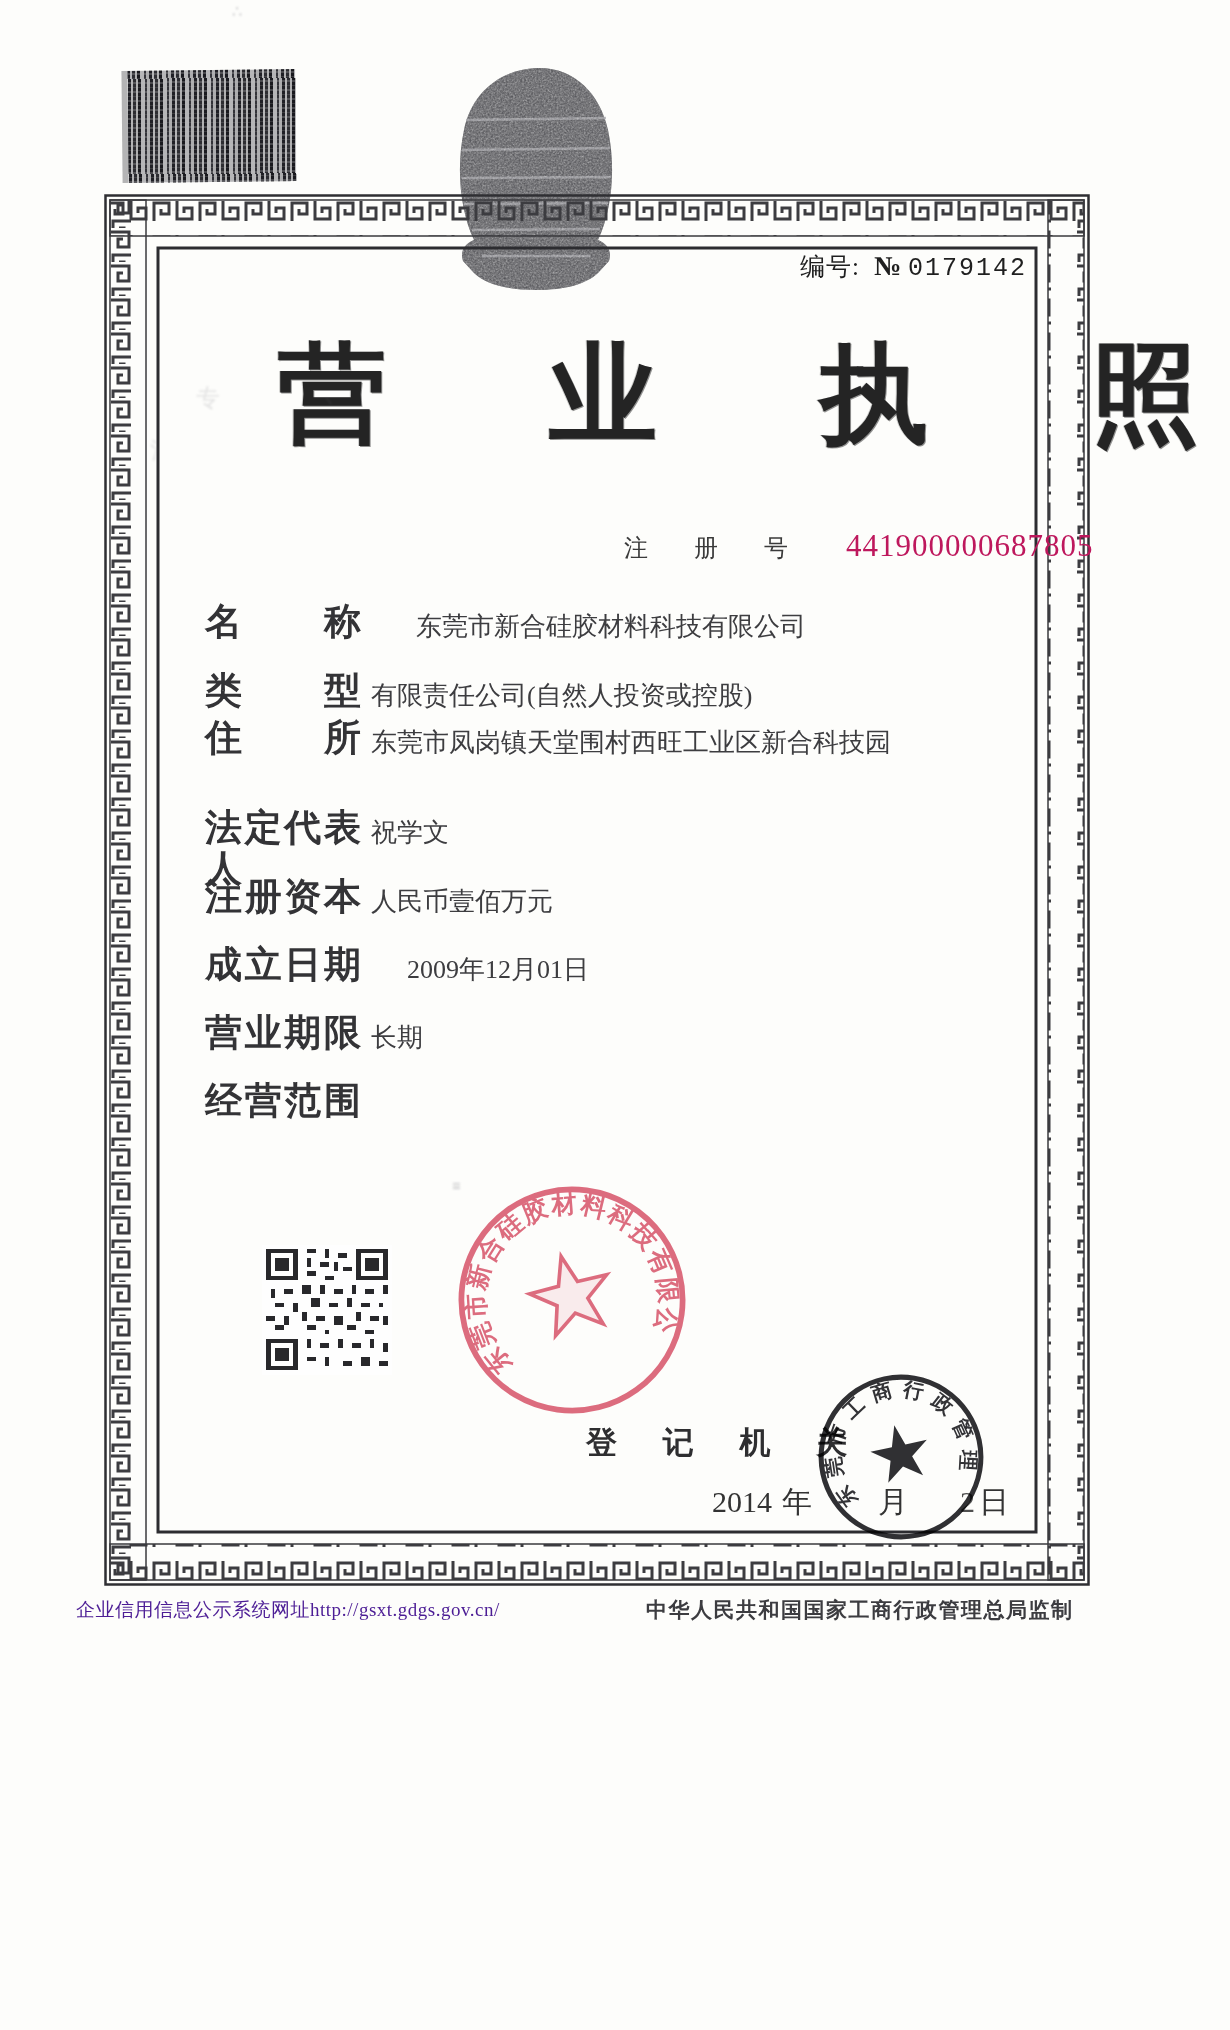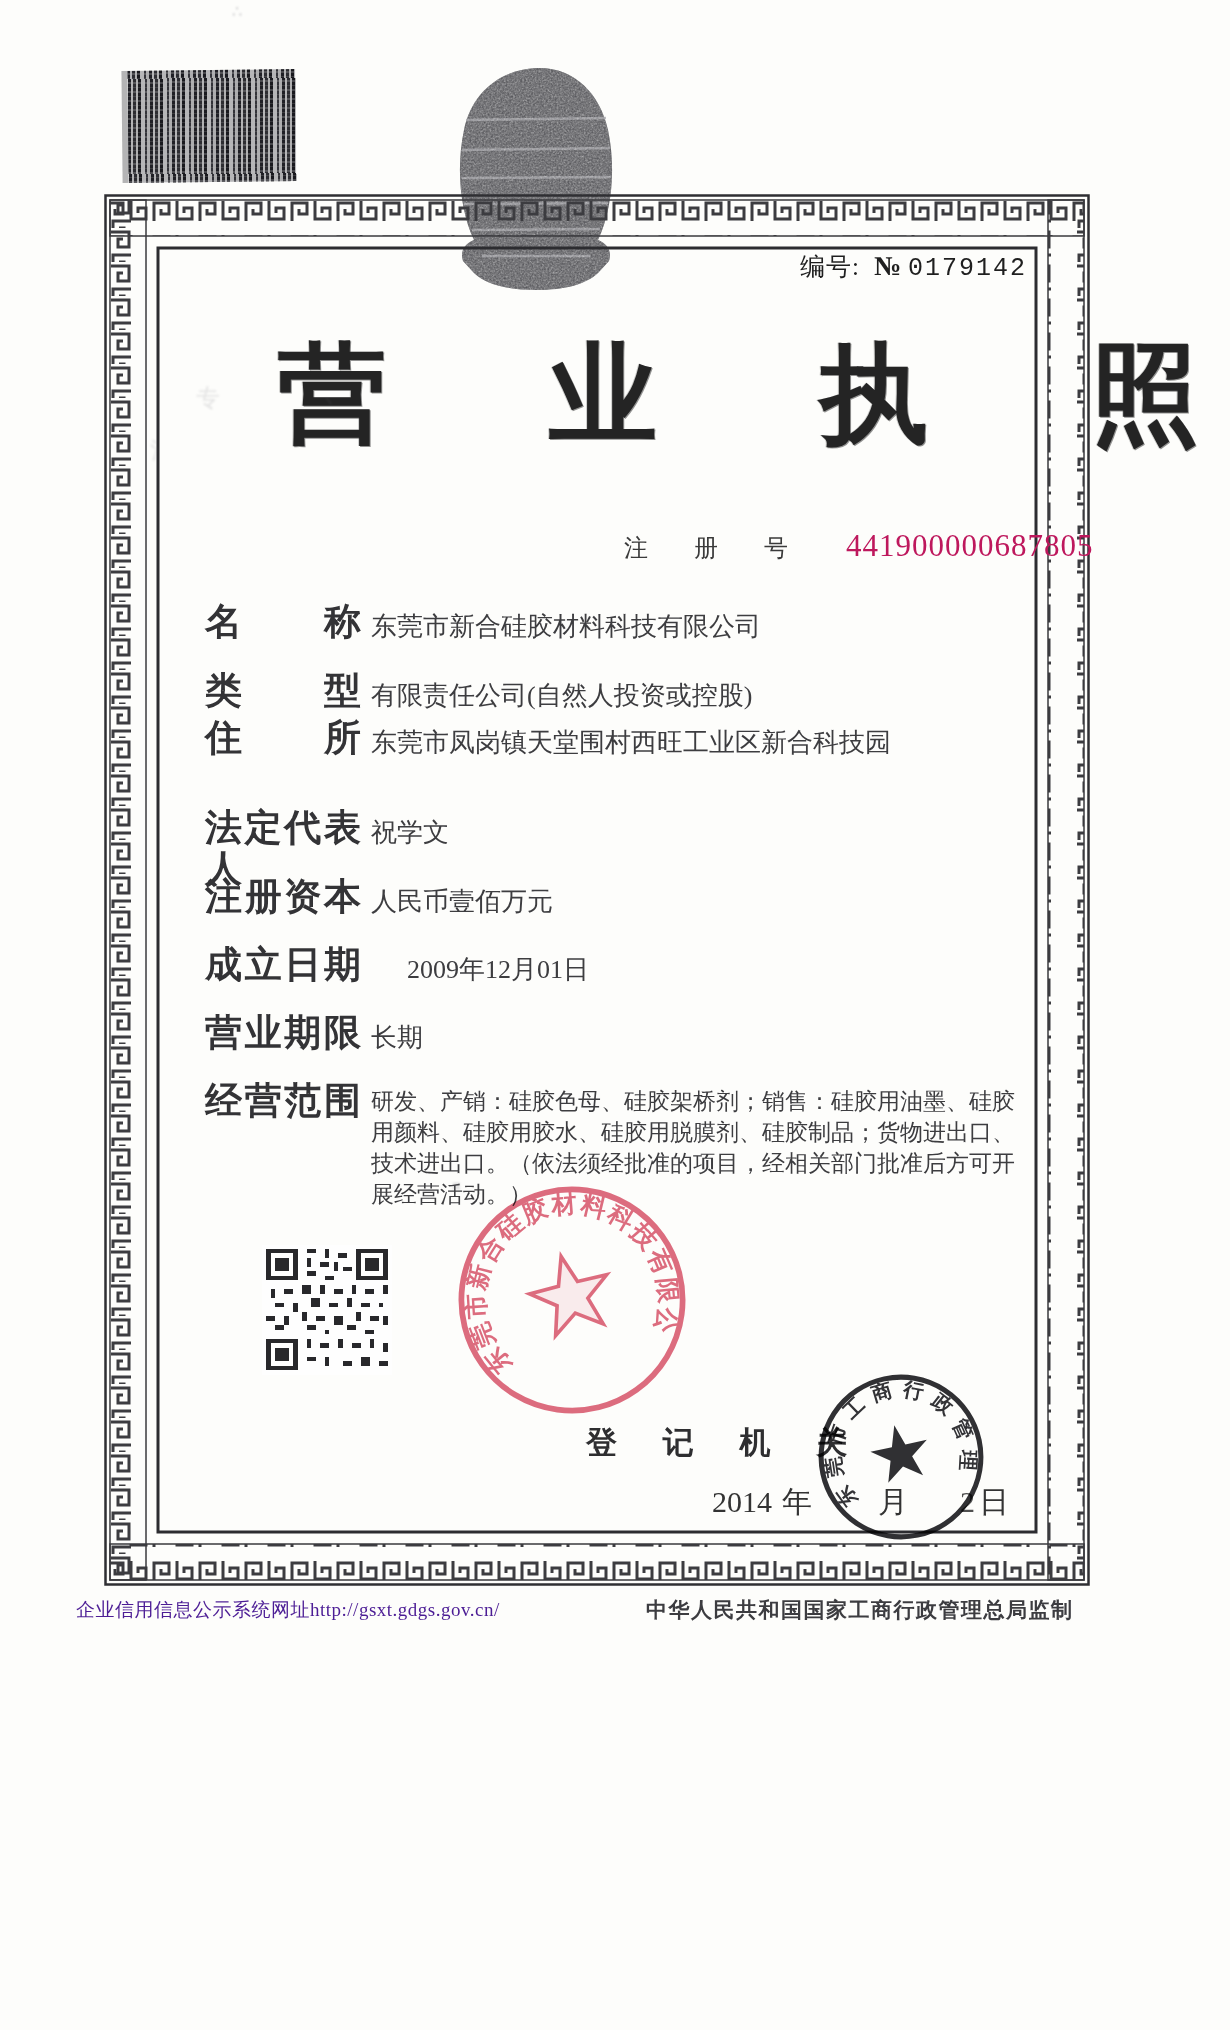--- a/index.html
+++ b/index.html
@@ -43,21 +43,21 @@
   .regno .lbl { font-size:24px; letter-spacing:20px; }
   .regno .val { font-size:31px; margin-left:34px; letter-spacing:1px; color:#be185d; }
 
   
   .field-row { position:absolute; left:205px; width:840px; display:flex; align-items:flex-start; }
   .field-label {
     flex:0 0 156px; font-size:37px; font-weight:700; color:#333336; line-height:1.1;
     text-align:justify; text-align-last:justify; text-justify:inter-character;
   }
   .field-value { margin-left:10px; font-size:26px; color:#3d3d40; padding-top:8px; line-height:1.3; }
-  .r0 { top:602px; } .r1 { top:671px; } .r2 { top:718px; } .r3 { top:808px; }
+  .r0 { top:602px;gap:45px; } .r1 { top:671px; } .r2 { top:718px; } .r3 { top:808px; }
   .r4 { top:877px; } .r5 { top:945px;gap:36px; } .r6 { top:1013px; } .r7 { top:1081px; }
   .r7 .field-value { font-size:23px; width:652px; line-height:31px; padding-top:5px; }
 
   
   .qr { position:absolute; left:262px; top:1243px; width:130px; height:133px; opacity:.93; }
   .seal-red { position:absolute; left:452px; top:1180px; width:240px; height:240px; opacity:.85; mix-blend-mode:multiply; }
   .seal-black { position:absolute; left:810px; top:1366px; width:182px; height:182px; opacity:.92; mix-blend-mode:multiply; }
 
   .registrar { position:absolute; left:586px; top:1422px; font-size:31px; font-weight:700; letter-spacing:19px; color:#2e2e30; white-space:nowrap; }
   .dateline { position:absolute; left:712px; top:1482px; font-size:30px; color:#333; white-space:nowrap; }
@@ -164,21 +164,20 @@
   <div class="field-row r5">
     <span class="field-label">成立日期</span>
     <span class="field-value">2009年12月01日</span>
   </div>
   <div class="field-row r6">
     <span class="field-label">营业期限</span>
     <span class="field-value">长期</span>
   </div>
   <div class="field-row r7">
     <span class="field-label">经营范围</span>
-    <span class="field-value">研发、产销：硅胶色母、硅胶架桥剂；销售：硅胶用油墨、硅胶用颜料、硅胶用胶水、硅胶用脱膜剂、硅胶制品；货物进出口、技术进出口。（依法须经批准的项目，经相关部门批准后方可开展经营活动。）</span>
   </div>
 
   <svg class="qr" viewBox="0 0 29 29" shape-rendering="crispEdges">
     <rect width="29" height="29" fill="#ffffff"></rect>
     <g fill="#18181c">
       <path fill-rule="evenodd" d="M1 1h7v7H1zM2 2v5h5V2z"></path>
         <rect x="3" y="3" width="3" height="3"></rect>
       <path fill-rule="evenodd" d="M21 1h7v7h-7zM22 2v5h5v-5z"></path>
         <rect x="23" y="3" width="3" height="3"></rect>
       <path fill-rule="evenodd" d="M1 21h7v7H1zM2 22v5h5v-5z"></path>

